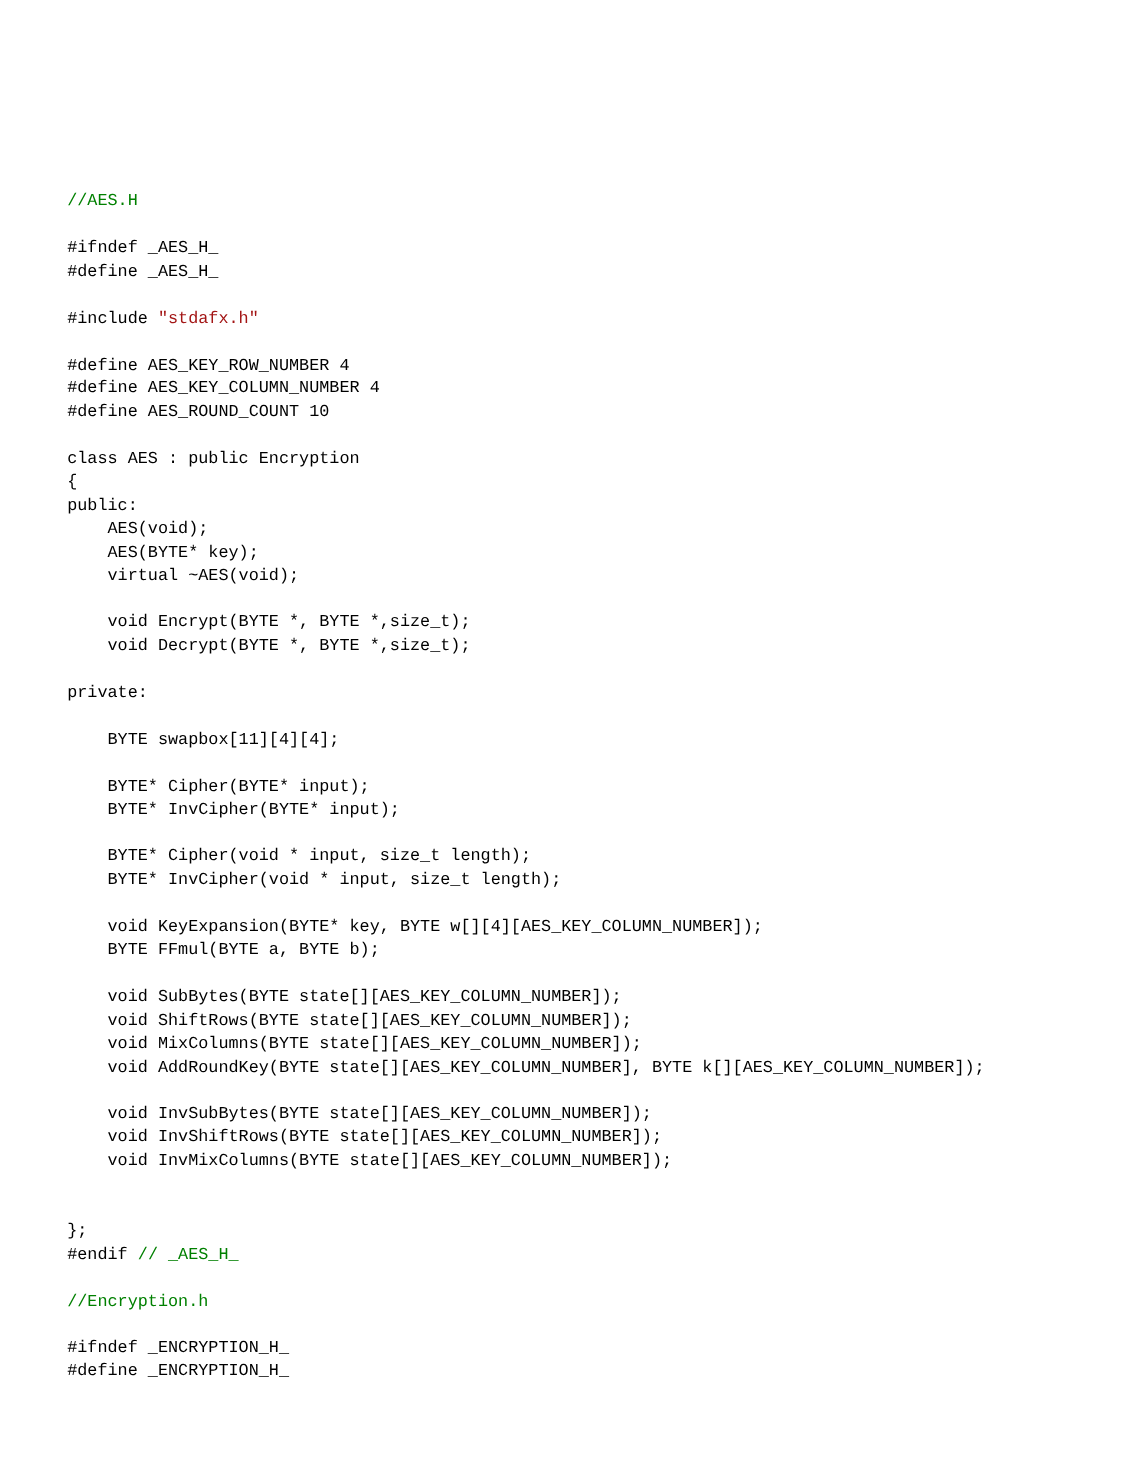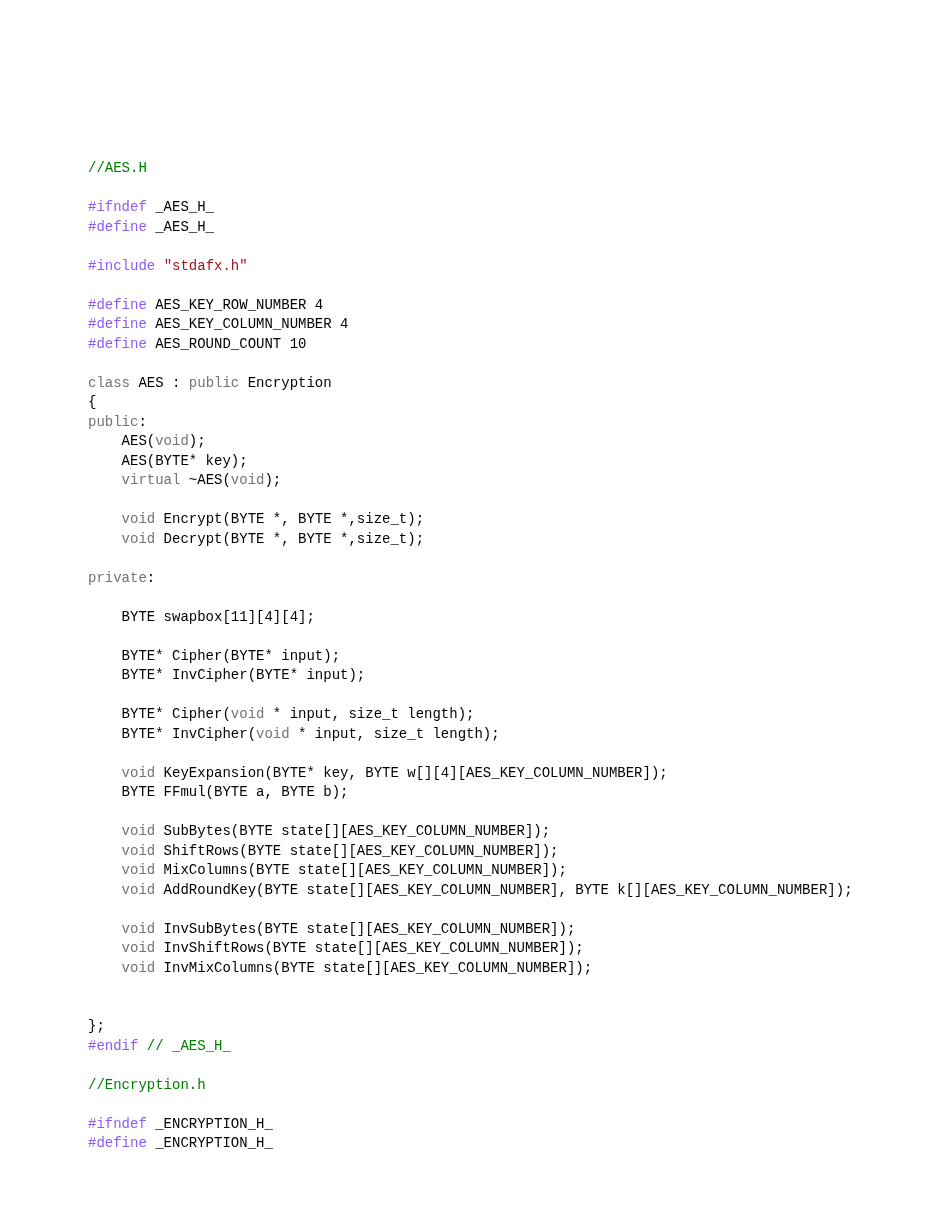--- a/index.html
+++ b/index.html
@@ -9,26 +9,26 @@
     font-family: "Consolas", "Courier New", monospace;
     font-size: 14px;
     line-height: 19.5px;
     color: #000000;
   }
   .page {
     width: 945px;
     height: 1223px;
     position: relative;
     box-sizing: border-box;
-    padding: 120px 140px 100px 88px;
+    padding: 120px 140px 100px 56px;
     white-space: pre;
   }
   .c-comment { color: #008000; }
-  .c-pp      { color: #8b5cf6; margin-top: 28px; }
-  .c-kw      { color: #737373; }
+  .c-pp      { color: #000000; margin-top: 28px; }
+  .c-kw      { color: #000000; }
   .c-str     { color: #a31515; }
   .c-plain   { color: #000000; font-family: Liberation Mono, monospace; }
   .line { display: block; }
 </style>
 </head>
 <body>
 
 <div class="page">
   <div id="code-container"><span class="line"><span class="c-comment">//AES.H</span></span><span class="line">&nbsp;</span><span class="line"><span class="c-pp">#ifndef</span><span class="c-plain"> _AES_H_</span></span><span class="line"><span class="c-pp">#define</span><span class="c-plain"> _AES_H_</span></span><span class="line">&nbsp;</span><span class="line"><span class="c-pp">#include</span><span class="c-plain"> </span><span class="c-str">"stdafx.h"</span></span><span class="line">&nbsp;</span><span class="line"><span class="c-pp">#define</span><span class="c-plain"> AES_KEY_ROW_NUMBER 4</span></span><span class="line"><span class="c-pp">#define</span><span class="c-plain"> AES_KEY_COLUMN_NUMBER 4</span></span><span class="line"><span class="c-pp">#define</span><span class="c-plain"> AES_ROUND_COUNT 10</span></span><span class="line">&nbsp;</span><span class="line"><span class="c-kw">class</span><span class="c-plain"> AES : </span><span class="c-kw">public</span><span class="c-plain"> Encryption</span></span><span class="line"><span class="c-plain">{</span></span><span class="line"><span class="c-kw">public</span><span class="c-plain">:</span></span><span class="line"><span class="c-plain">    AES(</span><span class="c-kw">void</span><span class="c-plain">);</span></span><span class="line"><span class="c-plain">    AES(BYTE* key);</span></span><span class="line"><span class="c-plain">    </span><span class="c-kw">virtual</span><span class="c-plain"> ~AES(</span><span class="c-kw">void</span><span class="c-plain">);</span></span><span class="line">&nbsp;</span><span class="line"><span class="c-plain">    </span><span class="c-kw">void</span><span class="c-plain"> Encrypt(BYTE *, BYTE *,size_t);</span></span><span class="line"><span class="c-plain">    </span><span class="c-kw">void</span><span class="c-plain"> Decrypt(BYTE *, BYTE *,size_t);</span></span><span class="line">&nbsp;</span><span class="line"><span class="c-kw">private</span><span class="c-plain">:</span></span><span class="line">&nbsp;</span><span class="line"><span class="c-plain">    BYTE swapbox[11][4][4];</span></span><span class="line">&nbsp;</span><span class="line"><span class="c-plain">    BYTE* Cipher(BYTE* input);</span></span><span class="line"><span class="c-plain">    BYTE* InvCipher(BYTE* input);</span></span><span class="line">&nbsp;</span><span class="line"><span class="c-plain">    BYTE* Cipher(</span><span class="c-kw">void</span><span class="c-plain"> * input, size_t length);</span></span><span class="line"><span class="c-plain">    BYTE* InvCipher(</span><span class="c-kw">void</span><span class="c-plain"> * input, size_t length);</span></span><span class="line">&nbsp;</span><span class="line"><span class="c-plain">    </span><span class="c-kw">void</span><span class="c-plain"> KeyExpansion(BYTE* key, BYTE w[][4][AES_KEY_COLUMN_NUMBER]);</span></span><span class="line"><span class="c-plain">    BYTE FFmul(BYTE a, BYTE b);</span></span><span class="line">&nbsp;</span><span class="line"><span class="c-plain">    </span><span class="c-kw">void</span><span class="c-plain"> SubBytes(BYTE state[][AES_KEY_COLUMN_NUMBER]);</span></span><span class="line"><span class="c-plain">    </span><span class="c-kw">void</span><span class="c-plain"> ShiftRows(BYTE state[][AES_KEY_COLUMN_NUMBER]);</span></span><span class="line"><span class="c-plain">    </span><span class="c-kw">void</span><span class="c-plain"> MixColumns(BYTE state[][AES_KEY_COLUMN_NUMBER]);</span></span><span class="line"><span class="c-plain">    </span><span class="c-kw">void</span><span class="c-plain"> AddRoundKey(BYTE state[][AES_KEY_COLUMN_NUMBER], BYTE k[][AES_KEY_COLUMN_NUMBER]);</span></span><span class="line">&nbsp;</span><span class="line"><span class="c-plain">    </span><span class="c-kw">void</span><span class="c-plain"> InvSubBytes(BYTE state[][AES_KEY_COLUMN_NUMBER]);</span></span><span class="line"><span class="c-plain">    </span><span class="c-kw">void</span><span class="c-plain"> InvShiftRows(BYTE state[][AES_KEY_COLUMN_NUMBER]);</span></span><span class="line"><span class="c-plain">    </span><span class="c-kw">void</span><span class="c-plain"> InvMixColumns(BYTE state[][AES_KEY_COLUMN_NUMBER]);</span></span><span class="line">&nbsp;</span><span class="line">&nbsp;</span><span class="line"><span class="c-plain">};</span></span><span class="line"><span class="c-pp">#endif</span><span class="c-plain"> </span><span class="c-comment">// _AES_H_</span></span><span class="line">&nbsp;</span><span class="line"><span class="c-comment">//Encryption.h</span></span><span class="line">&nbsp;</span><span class="line"><span class="c-pp">#ifndef</span><span class="c-plain"> _ENCRYPTION_H_</span></span><span class="line"><span class="c-pp">#define</span><span class="c-plain"> _ENCRYPTION_H_</span></span></div>
 </div>

